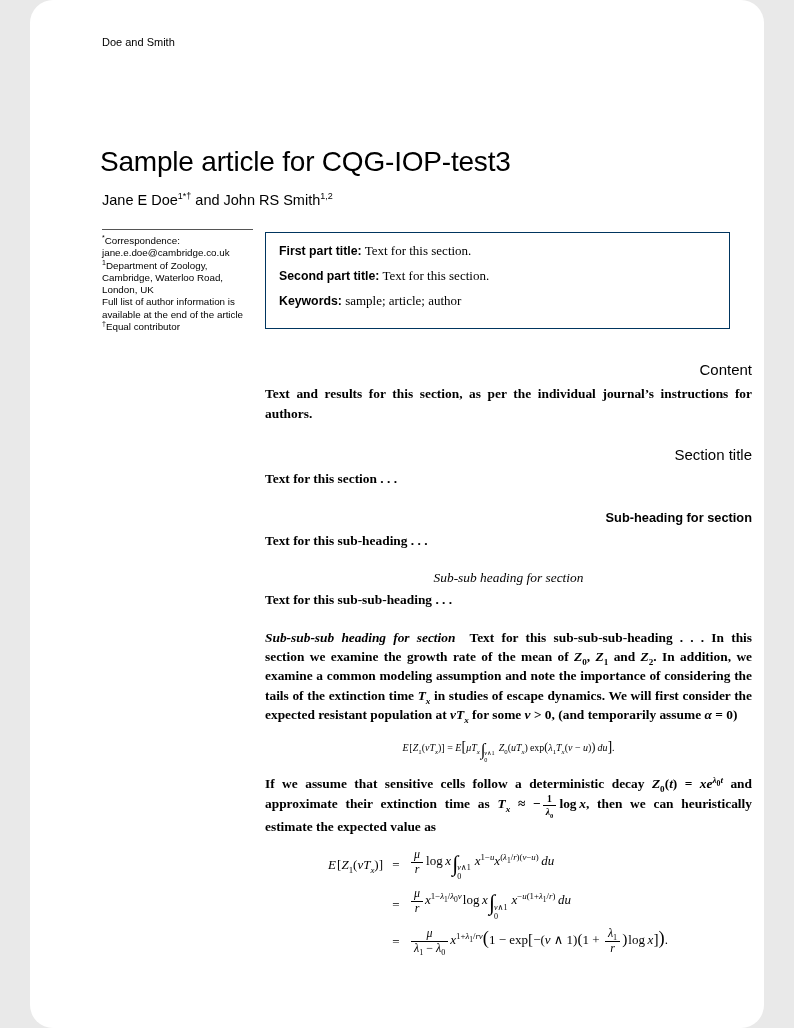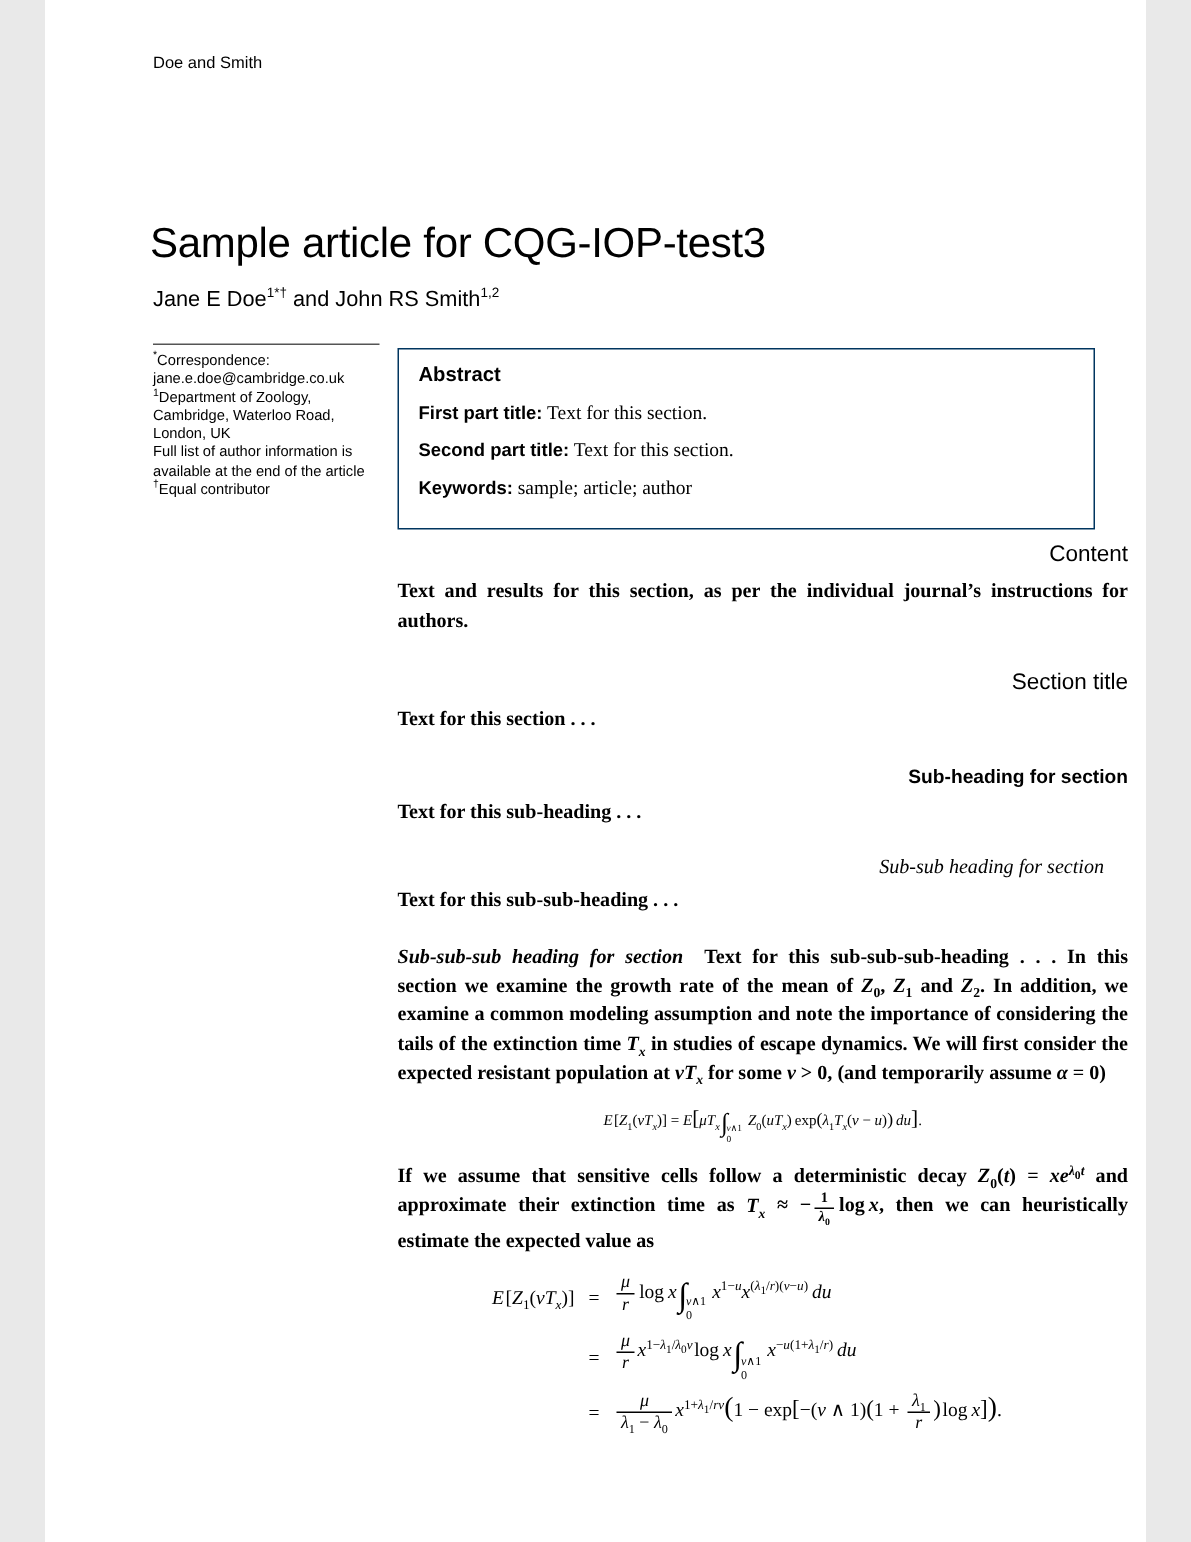--- a/index.html
+++ b/index.html
@@ -3,21 +3,21 @@
 <meta charset="utf-8">
 <style>
   :root{
     --banner_bg:#00355f;
     --banner_fg:#ffffff;
     --abstract_border:#00355f;
   }
   *{box-sizing:border-box;}
   html,body{margin:0;padding:0;background:#e9e9e9;}
   .page{position:relative;width:734px;height:1028px;margin:0 auto;background:#ffffff;
-        font-family:"Liberation Serif", serif;color:#000;overflow:hidden;}
+        font-family:"Liberation Serif", serif;color:#000;overflow:hidden;border-radius:23px;}
 
   .running-head{position:absolute;left:72px;top:36px;
         font-family:"Liberation Sans", sans-serif;font-size:11px;}
 
   .banner{position:absolute;left:72px;top:110px;width:650px;height:21px;
         background:var(--banner_bg,#00355f);color:var(--banner_fg,#fff);
         font-family:"Liberation Sans", sans-serif;font-weight:bold;font-size:12.5px;
         line-height:21px;padding-left:9px;letter-spacing:.2px;}
 
   .title{position:absolute;left:70px;top:146px;margin:0;
@@ -43,21 +43,21 @@
 
   .main{position:absolute;left:235px;top:360px;width:487px;
         font-size:13.4px;line-height:19.3px;text-align:justify;}
   .main p{margin:0;font-weight:bold;}
   h2.sec{font-family:"Liberation Sans", sans-serif;font-weight:normal;font-size:15px;
         margin:22px 0 5px;text-align:right;}
   h2.sec.first{margin-top:0;}
   h3.subsec{font-family:"Liberation Sans", sans-serif;font-weight:bold;font-size:12.8px;
         margin:20px 0 3px;text-align:right;}
   h4.subsubsec{font-family:"Liberation Serif", serif;font-style:italic;font-weight:normal;
-        font-size:13.4px;margin:18px 16px 3px;text-align:right;}
+        font-size:13.4px;margin:18px 16px 3px;text-align:center;}
   .runin{margin-top:18px !important;}
   .runin-head{font-style:italic;}
   .gap{display:inline-block;width:14px;}
 
   sup{font-size:.68em;line-height:0;}
   sub{font-size:.68em;line-height:0;}
   sup sub, sub sub, sup sup{font-size:.85em;}
 
   .eq{margin:13px 0 11px;text-align:center;white-space:nowrap;font-size:10px;}
   .int{font-size:1.7em;font-style:normal;vertical-align:-.25em;}
@@ -99,21 +99,20 @@
     <div>jane.e.doe@cambridge.co.uk</div>
     <div><sup>1</sup>Department of Zoology,</div>
     <div>Cambridge, Waterloo Road,</div>
     <div>London, UK</div>
     <div>Full list of author information is</div>
     <div>available at the end of the article</div>
     <div><sup>†</sup>Equal contributor</div>
   </div>
 
   <div class="abstract">
-    <div class="abs-head">Abstract</div>
     <p class="abs-item"><b>First part title:</b> <span>Text for this section.</span></p>
     <p class="abs-item"><b>Second part title:</b> <span>Text for this section.</span></p>
     <p class="abs-item"><b>Keywords:</b> <span>sample; article; author</span></p>
   </div>
 
   <div class="main">
 
     <h2 class="sec first">Content</h2>
     <p>Text and results for this section, as per the individual journal’s instructions for authors.</p>
 

